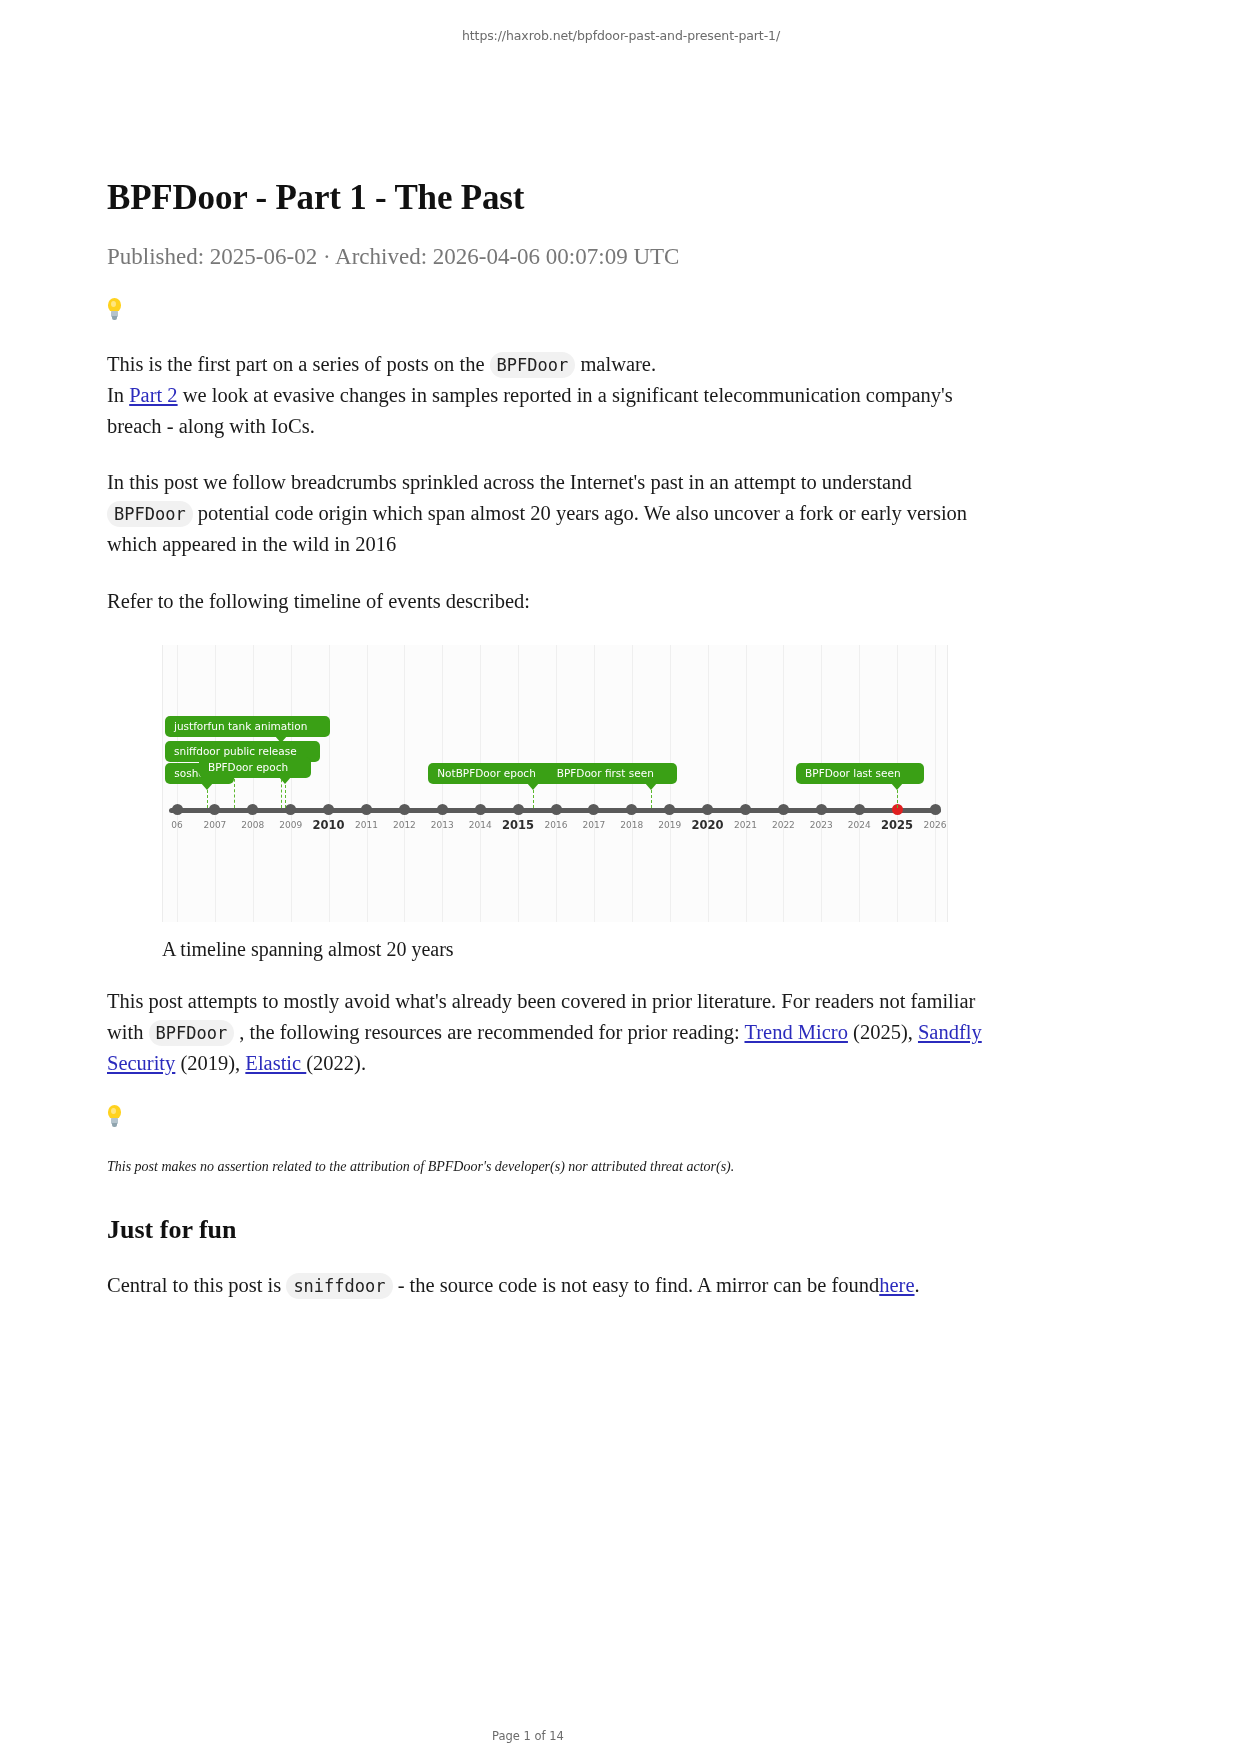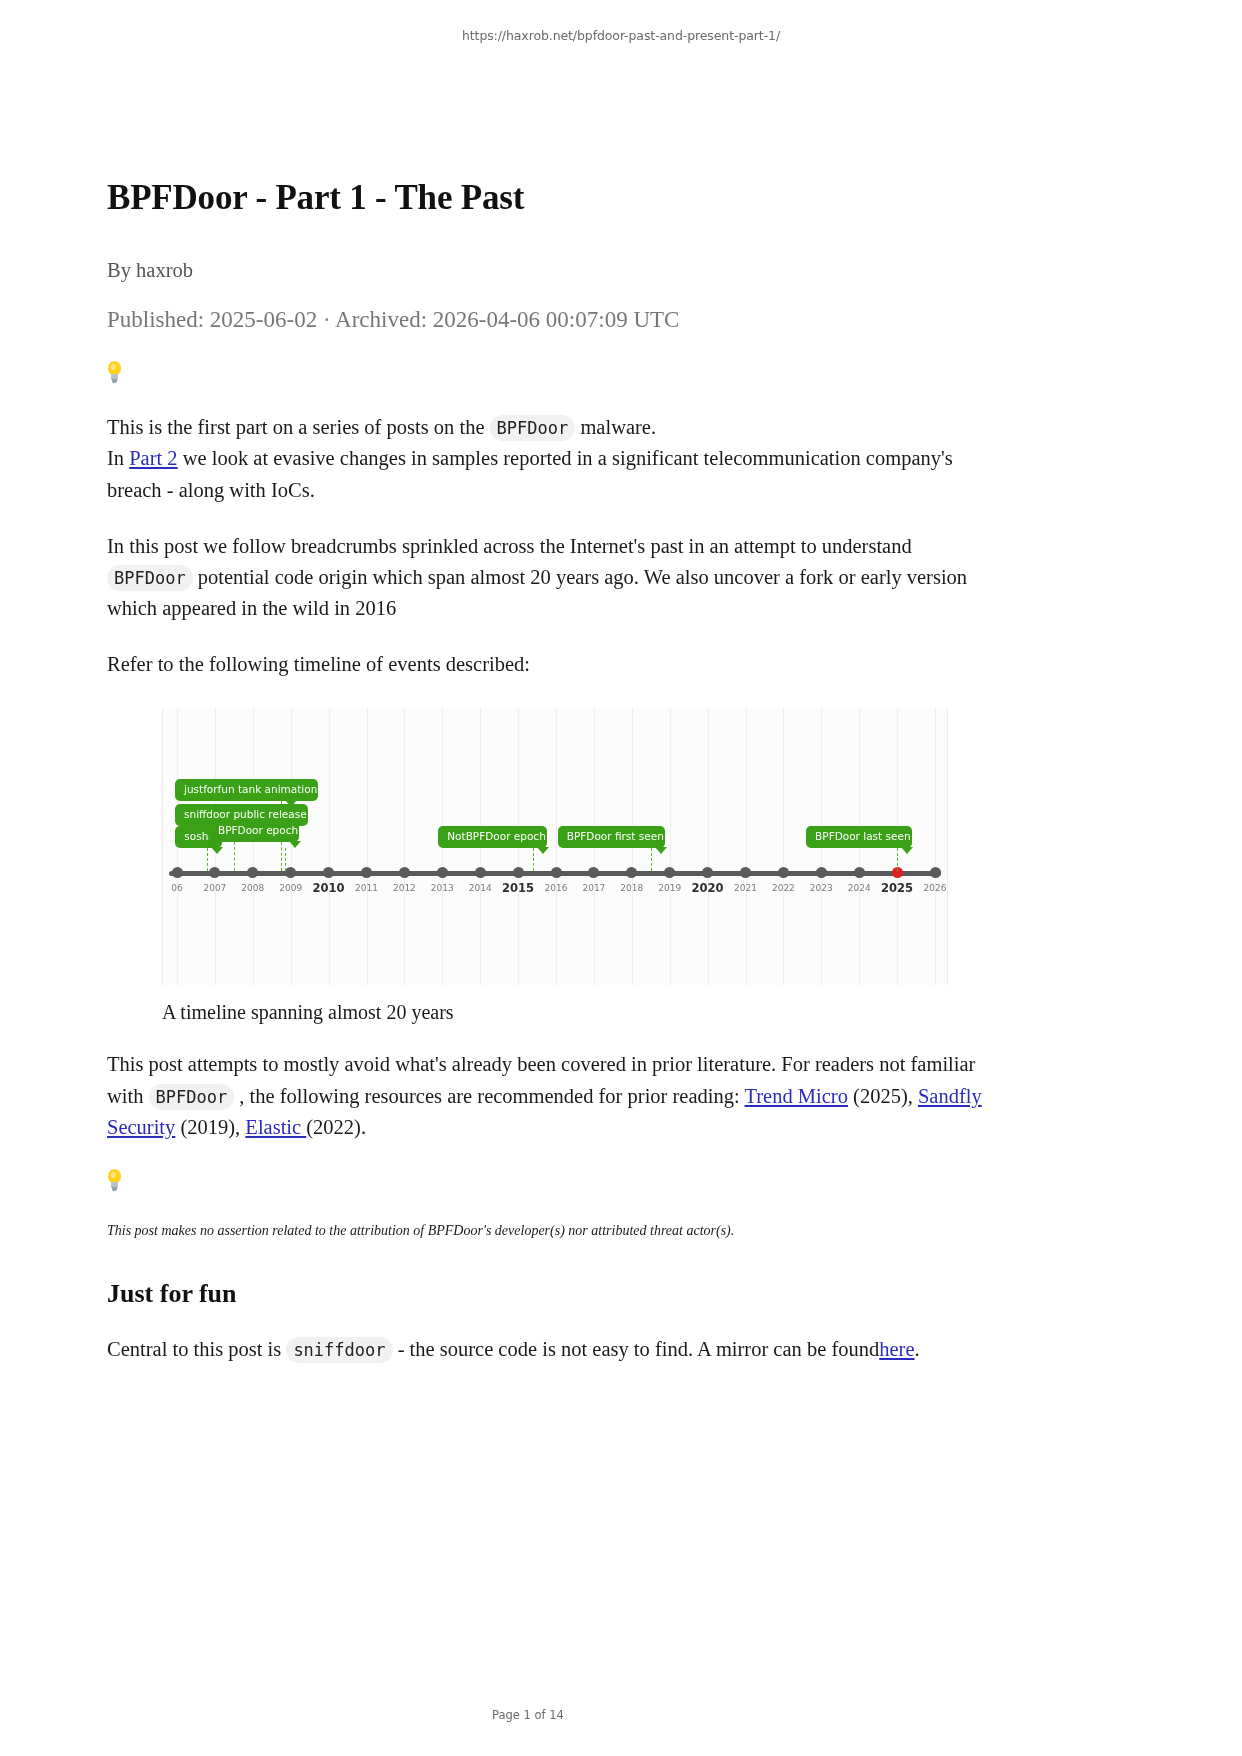--- a/index.html
+++ b/index.html
@@ -25,21 +25,21 @@
     text-align: center;
     font-family: "DejaVu Sans", sans-serif;
     font-size: 12.5px;
     color: #6b6b6b;
     letter-spacing: -0.1px;
   }
 
   
   .page-footer {
     position: absolute;
-    bottom: 34px;
+    bottom: 13px;
     left: 0;
     width: 1056px;
     text-align: center;
     font-family: "DejaVu Sans", sans-serif;
     font-size: 11.5px;
     color: #6b6b6b;
   }
 
   
   .content {
@@ -226,25 +226,24 @@
     position: absolute;
     width: 0;
     border-left: 1.5px dashed #5cb82e;
   }
   .tl-label {
     position: absolute;
     background: #3aa015;
     color: #ffffff;
     font-family: "DejaVu Sans", sans-serif;
     font-size: 10.5px;
-    padding: 5px 1px 6px 9px;
+    padding: 5px 23px 6px 9px;
     border-radius: 5px;
     white-space: nowrap;
     line-height: 1;
-    margin-left: 10px;
   }
   .tl-label:after {
     content: "";
     position: absolute;
     bottom: -6px;
     width: 0;
     height: 0;
     border-left: 6px solid transparent;
     border-right: 6px solid transparent;
     border-top: 7px solid #3aa015;
@@ -252,21 +251,20 @@
 </style>
 <style>.tl-label:after{display:none;}</style></head>
 <body>
 
 <div class="page-url">https://haxrob.net/bpfdoor-past-and-present-part-1/</div>
 
 <div class="content">
 
   <h1 class="doc-title">BPFDoor - Part 1 - The Past</h1>
 
-  <div class="byline">By haxrob</div>
 
   <div class="pubmeta">Published: 2025-06-02 · Archived: 2026-04-06 00:07:09 UTC</div>
 
   <div class="callout-emoji">
     <span class="bulb">
       <span class="glass"></span><span class="base"></span><span class="tip"></span>
     </span>
   </div>
 
   <p class="para">

